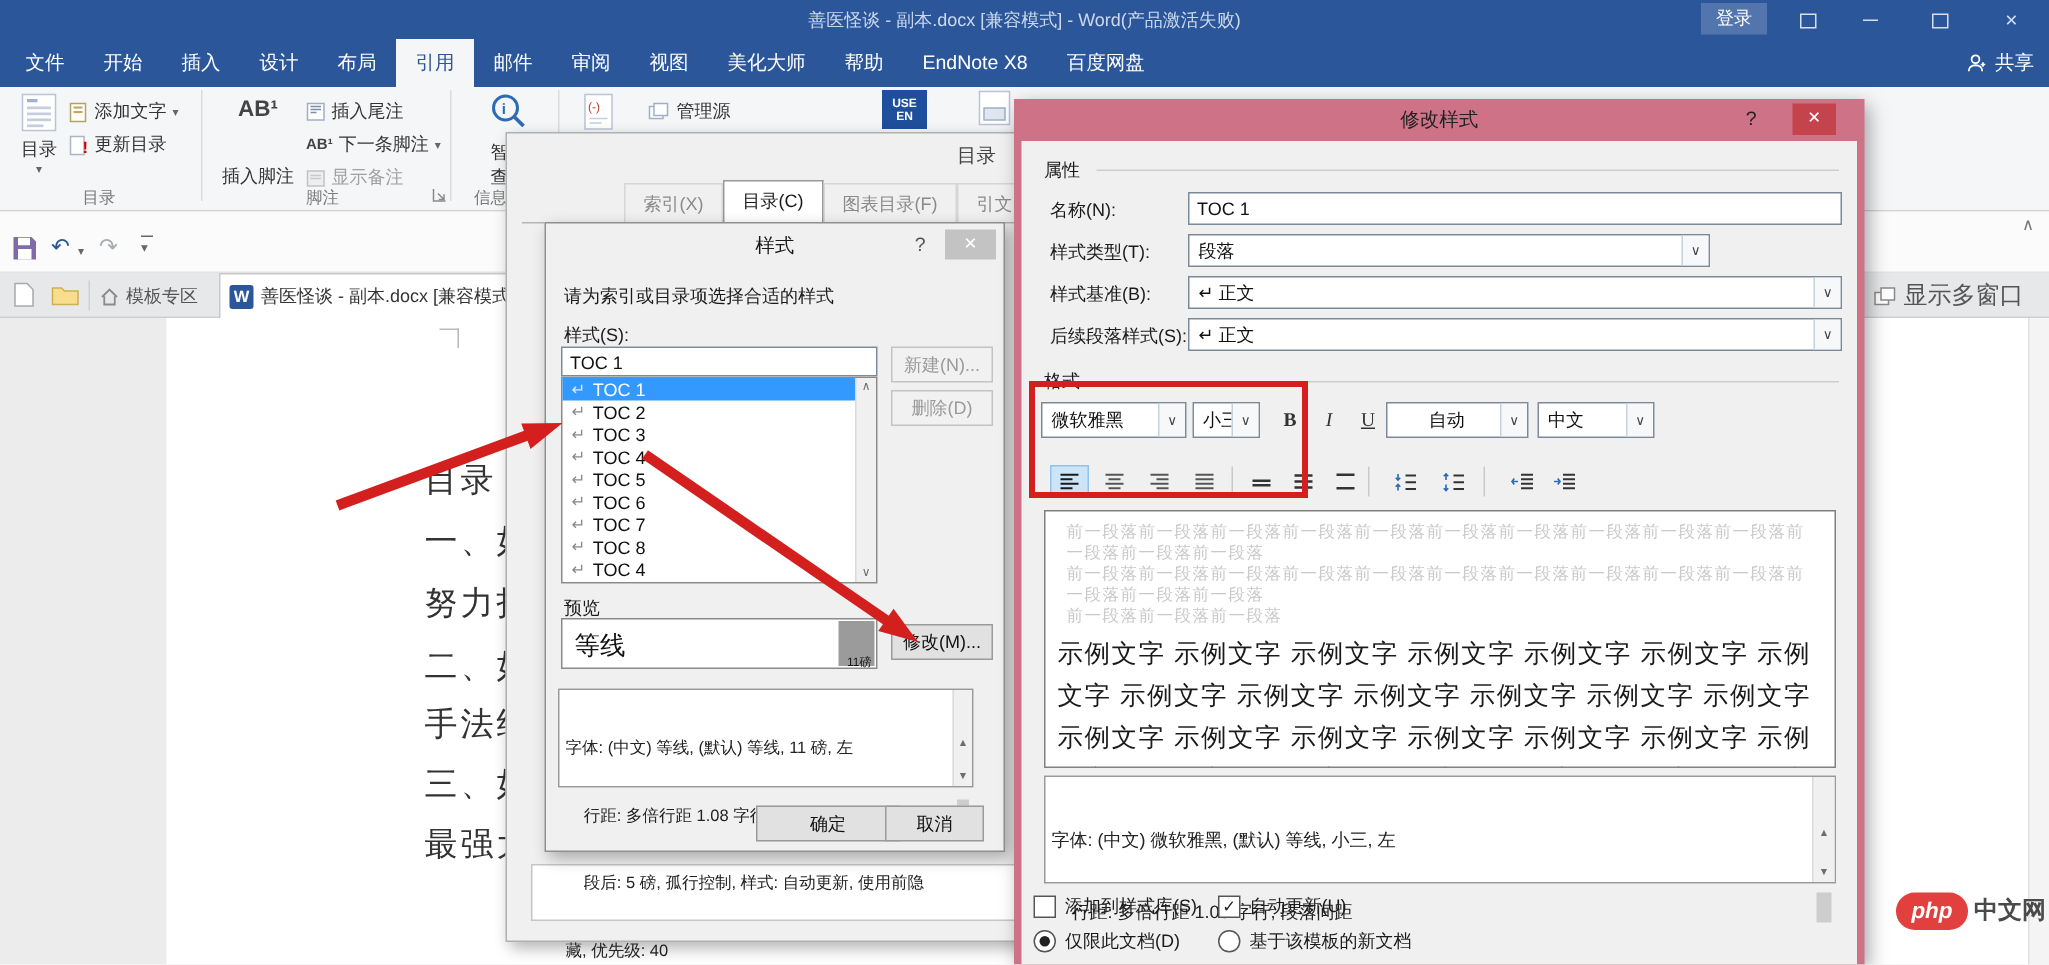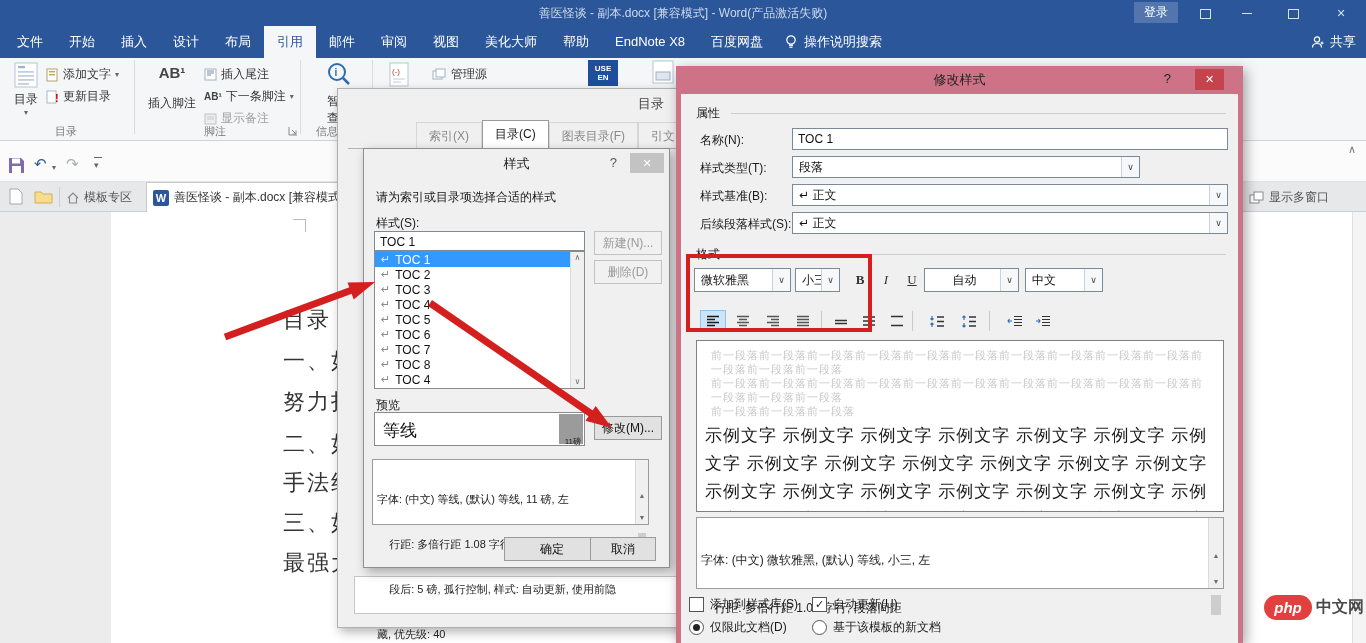--- a/index.html
+++ b/index.html
@@ -33,21 +33,21 @@
   .ddv{font-size:8px;color:#666}
   .disabledtxt{color:#a0a0a0}
   .ab1{font-weight:bold;color:#444;font-size:15px}
   .useen{background:#1e4e9c;color:#fff;font-size:8px;font-weight:bold;line-height:9px;text-align:center;padding:4px 3px;cursor:pointer}
 
   
   .qatrow{left:0;top:141px;width:1366px;height:41px;background:#fbfbfb;border-bottom:1px solid #e3e3e3;box-sizing:border-box}
   .tabrow{left:0;top:182px;width:1366px;height:30px;background:#e7e8ea;border-bottom:1px solid #cfcfcf;box-sizing:border-box}
   .doctab{left:146px;top:182px;width:214px;height:30px;background:#fff;border:1px solid #c9c9c9;border-bottom:none;box-sizing:border-box;display:flex;align-items:center;gap:5px;padding:0 6px;font-size:12px;color:#333;cursor:pointer}
   .wbadge{width:16px;height:16px;background:#2b579a;color:#fff;font-size:11px;font-weight:bold;text-align:center;line-height:16px;border-radius:2px}
-  .multiwin{left:1249px;top:186px;height:22px;display:flex;align-items:center;gap:5px;font-size:12px;color:#555;cursor:pointer}
+  .multiwin{left:1249px;top:186px;height:22px;display:flex;align-items:center;gap:5px;font-size:16px;color:#555;cursor:pointer}
 
   
   .page{left:111px;top:212px;width:1241px;height:431px;background:#fff}
   .docline{left:283px;font-size:22px;color:#333;letter-spacing:2px;white-space:nowrap}
   .cropmark{left:293px;top:219px;width:12px;height:12px;border-top:1px solid #b9b9b9;border-right:1px solid #b9b9b9}
   .vscroll{left:1352px;top:212px;width:14px;height:431px;background:#f4f4f4;border-left:1px solid #e0e0e0;box-sizing:border-box}
 
   
   .dlg{background:#f0f0f0;box-shadow:3px 4px 10px rgba(0,0,0,.3);box-sizing:border-box}
   .lbl{font-size:12px;color:#1a1a1a;white-space:nowrap}
@@ -100,28 +100,20 @@
   <div class="rtab">设计</div>
   <div class="rtab">布局</div>
   <div class="rtab active">引用</div>
   <div class="rtab">邮件</div>
   <div class="rtab">审阅</div>
   <div class="rtab">视图</div>
   <div class="rtab">美化大师</div>
   <div class="rtab">帮助</div>
   <div class="rtab">EndNote X8</div>
   <div class="rtab">百度网盘</div>
-  <div class="tellme">
-    <svg width="14" height="16" viewBox="0 0 14 16">
-        <circle cx="7" cy="6" r="4.2" fill="none" stroke="#fff" stroke-width="1.2"></circle>
-        <rect x="5" y="10.5" width="4" height="1.4" fill="#fff"></rect>
-        <rect x="5.5" y="12.6" width="3" height="1.2" fill="#fff"></rect>
-      </svg>
-    <span>操作说明搜索</span>
-  </div>
 </div>
 <div class="share">
   <svg width="14" height="14" viewBox="0 0 14 14">
       <circle cx="6" cy="4.5" r="2.6" fill="none" stroke="#fff" stroke-width="1.2"></circle>
       <path d="M1.5 12.5c0-2.6 2-4 4.5-4s4.5 1.4 4.5 4" fill="none" stroke="#fff" stroke-width="1.2"></path>
       <path d="M11 6.5v3M9.5 8h3" stroke="#fff" stroke-width="1.1"></path>
     </svg>
   <span>共享</span>
 </div>
 
@@ -153,21 +145,21 @@
         <rect x="1" y="1" width="9" height="12" fill="#fff" stroke="#a9b6c9"></rect>
         <text x="9" y="12" font-size="11" fill="#c00" font-weight="bold">!</text>
       </svg>
     <span>更新目录</span>
   </div>
   <div class="a grplabel" style="left:0;top:66px;width:132px">目录</div>
   <div class="a gdiv" style="left:134px;top:2px"></div>
 
   <div class="a bigbtn" style="left:146px;top:6px;width:52px">
     <div class="ab1">AB¹</div>
-    <div style="margin-top:14px">插入脚注</div>
+    <div style="margin-top:28px">插入脚注</div>
   </div>
   <div class="smallbtn a" style="left:204px;top:8px">
     <svg width="13" height="13" viewBox="0 0 13 13">
         <rect x="1" y="1" width="11" height="11" fill="#fff" stroke="#9fb0c6"></rect>
         <path d="M3 3h7M3 5h7M3 7h4" stroke="#7c8ca3" stroke-width="1"></path>
       </svg>
     <span>插入尾注</span>
   </div>
   <div class="smallbtn a" style="left:204px;top:30px">
     <span style="font-size:10px;font-weight:bold;color:#444">AB¹</span>

